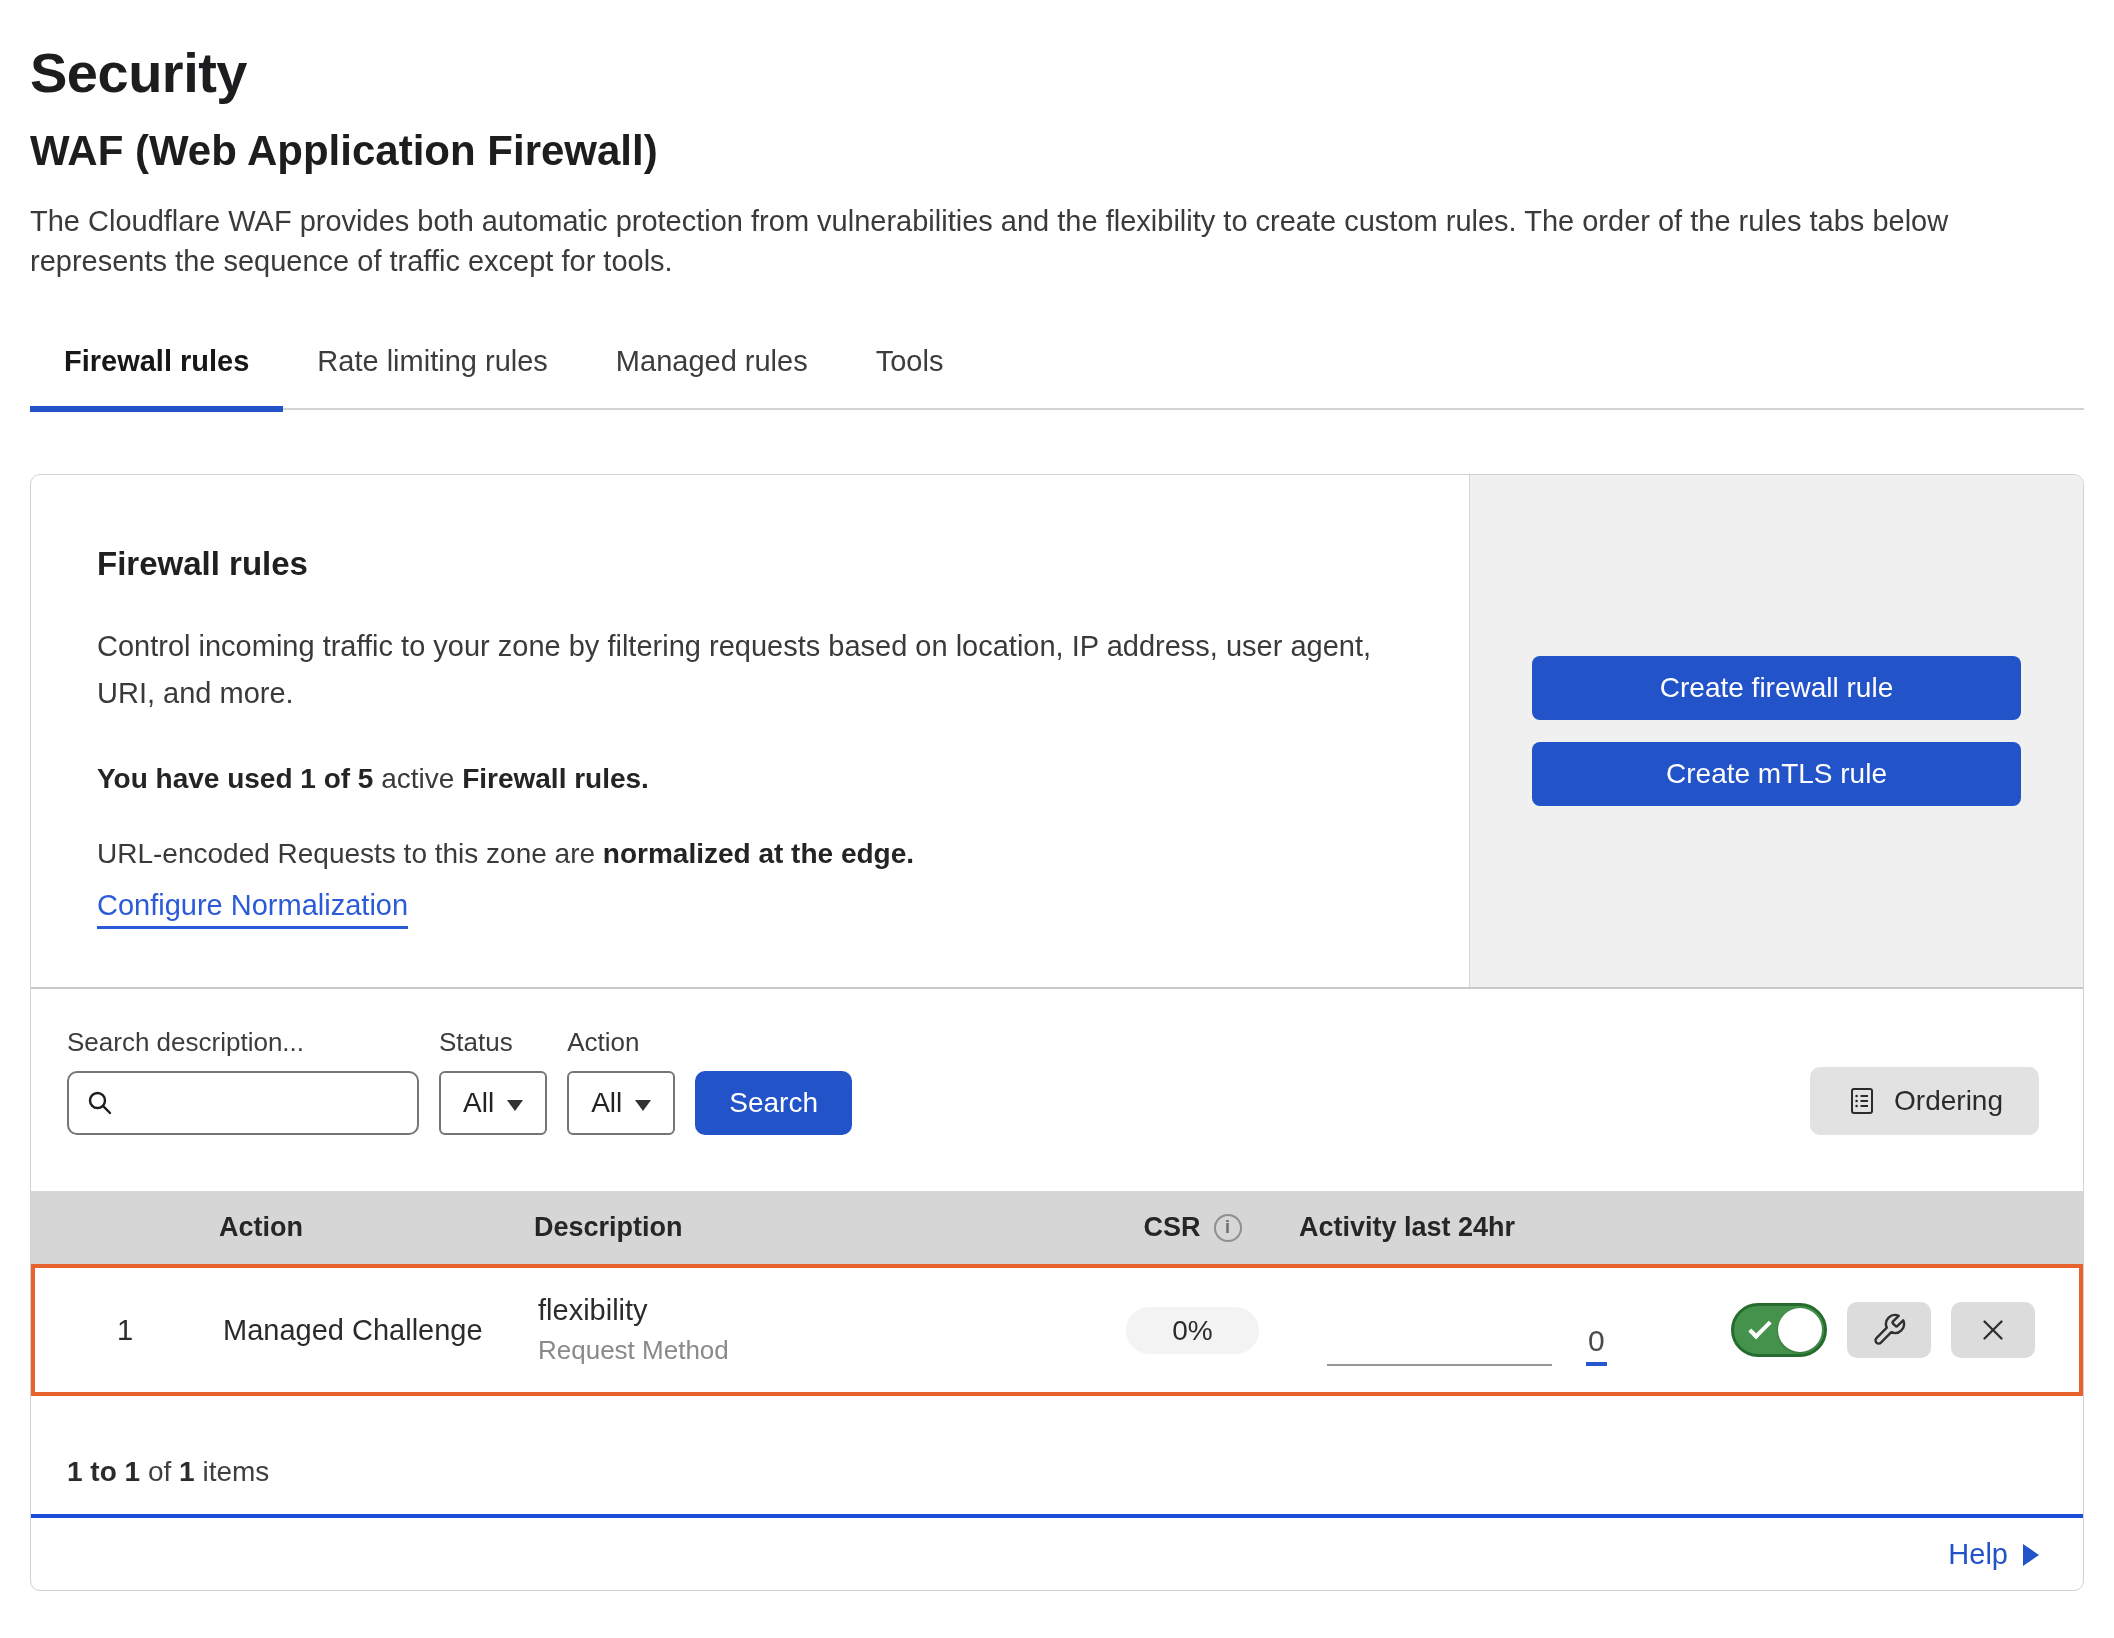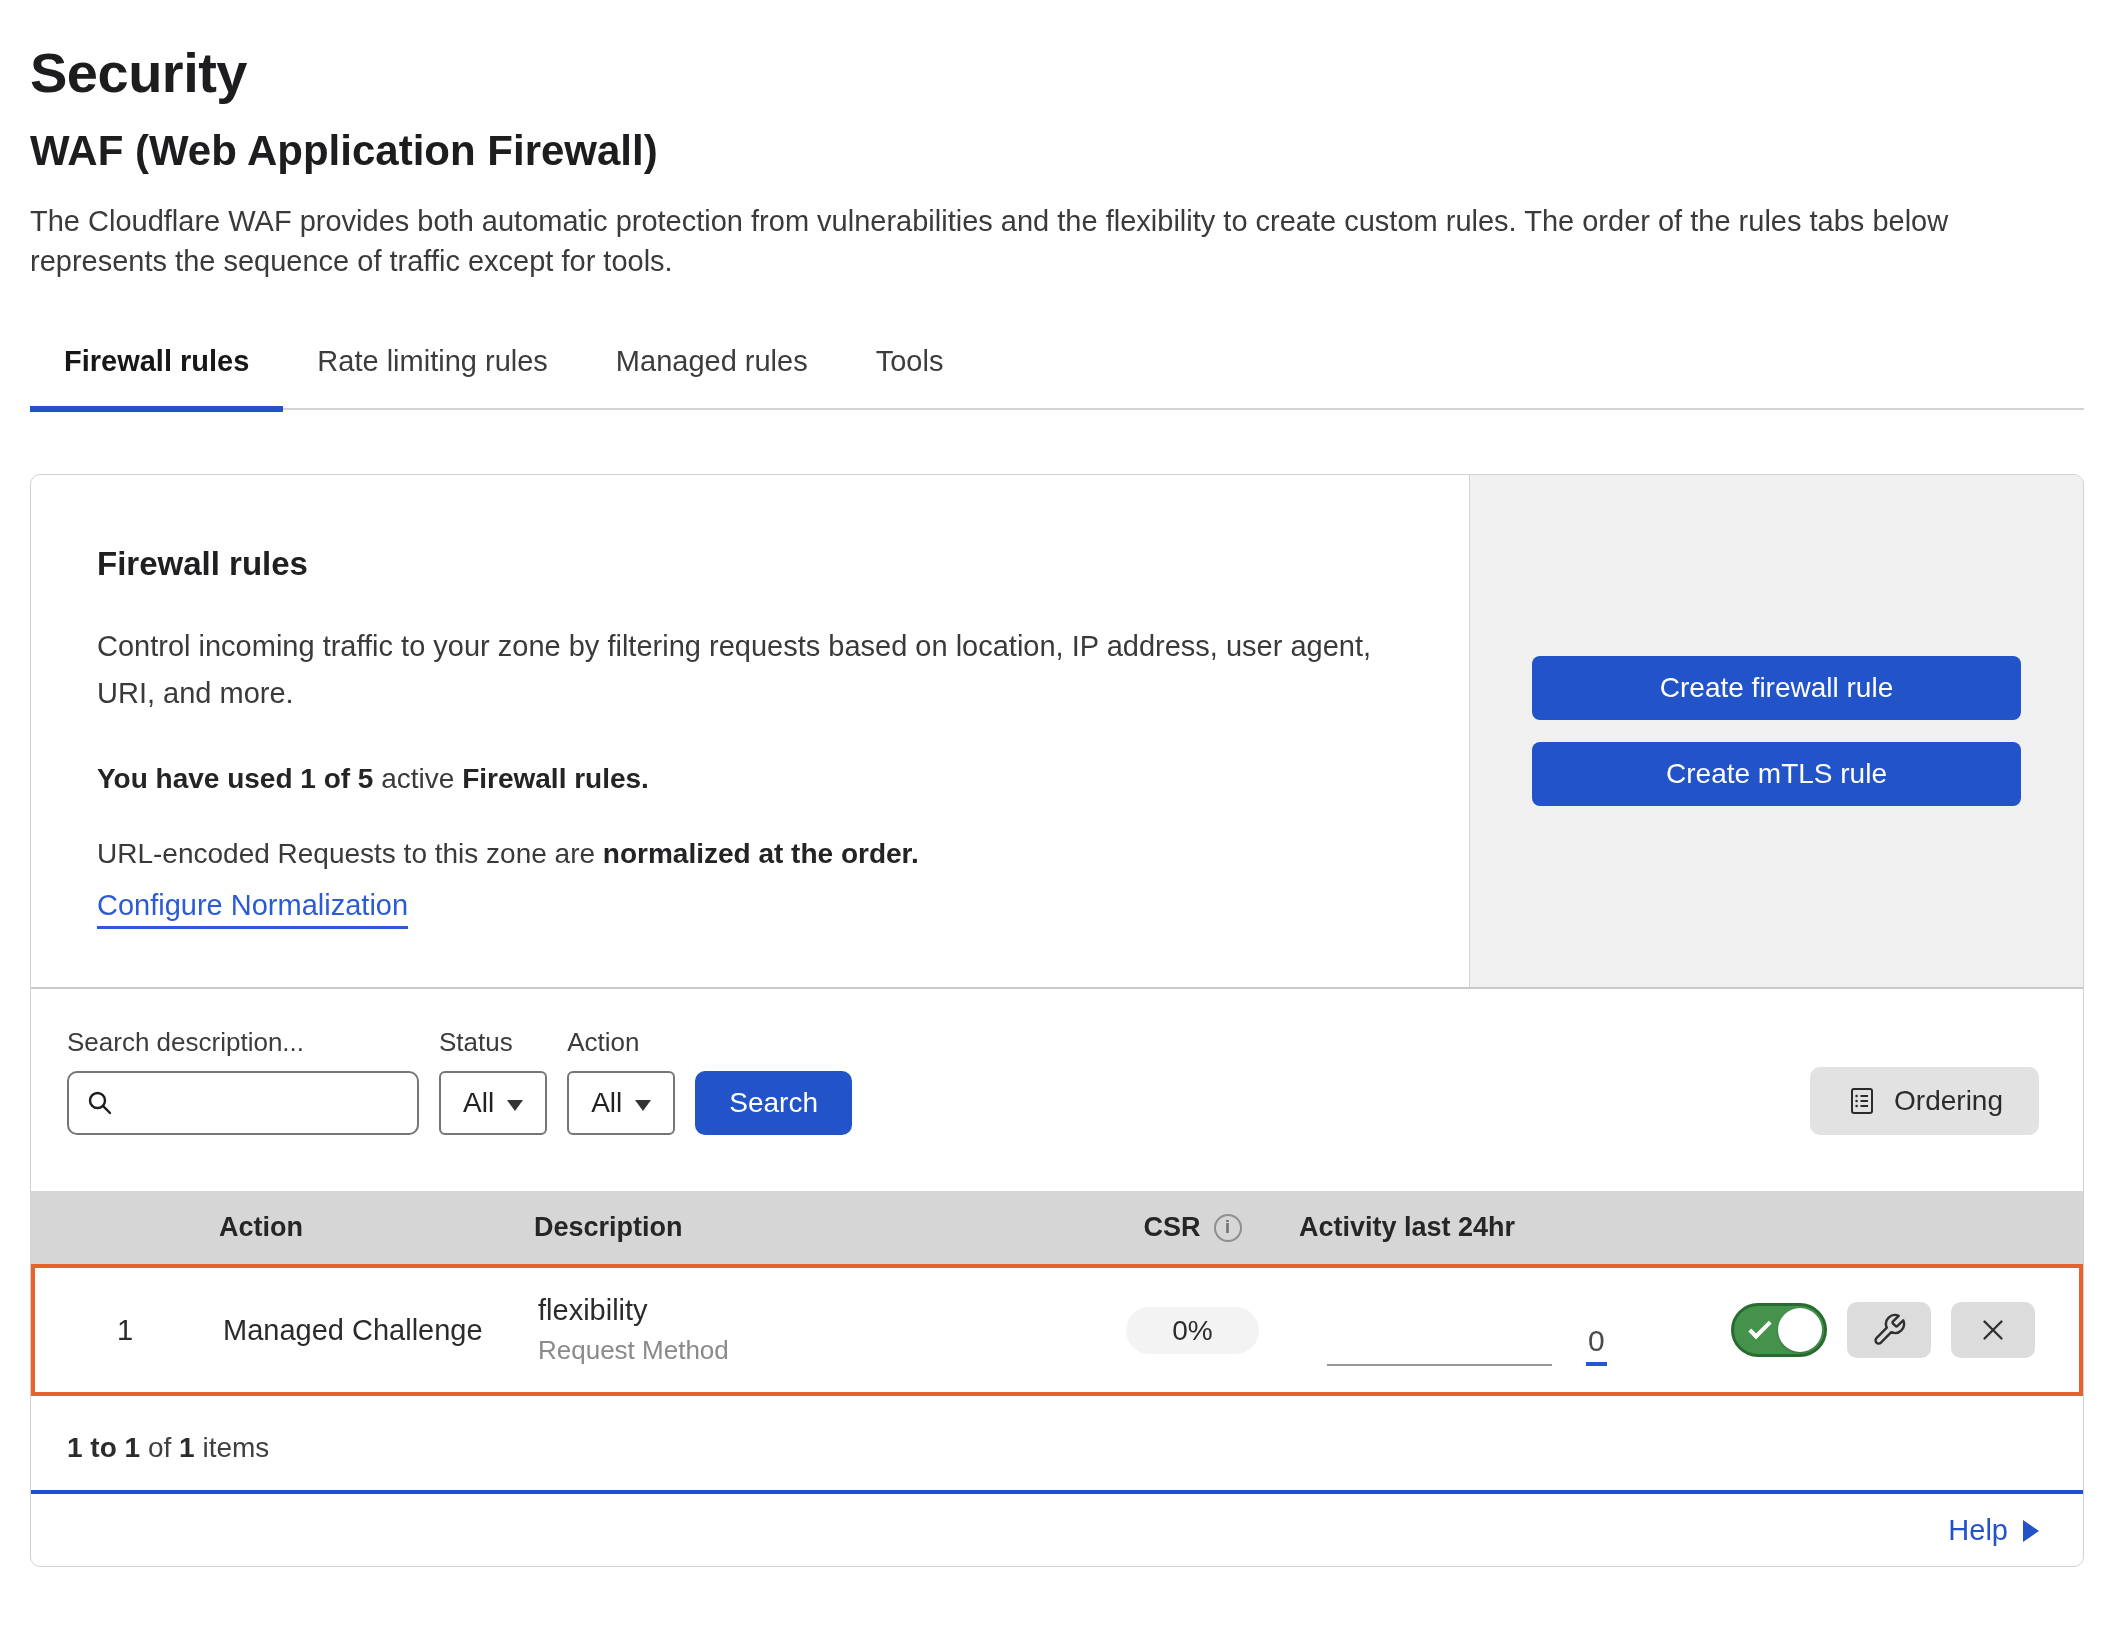--- a/index.html
+++ b/index.html
@@ -68,21 +68,21 @@
   .zero-link { font-size: 30px; line-height: 1; color: #4a4a4a; text-decoration: none; border-bottom: 4px solid #2457d0; padding: 0 2px 6px; cursor: pointer; }
   .cell-controls { display: flex; align-items: center; justify-content: flex-end; gap: 20px; padding-right: 44px; }
 
   .toggle { position: relative; width: 96px; height: 54px; background: #45924c; border: 3px solid #266c2f; border-radius: 30px; cursor: pointer; }
   .toggle .check { position: absolute; left: 15px; top: 16px; width: 22px; height: 11px; border-left: 4px solid #fff; border-bottom: 4px solid #fff; transform: rotate(-45deg); }
   .toggle .knob { position: absolute; right: 2px; top: 50%; transform: translateY(-50%); width: 44px; height: 44px; background: #fff; border-radius: 50%; box-shadow: 0 1px 2px rgba(0,0,0,.25); }
 
   .icon-btn { width: 84px; height: 56px; background: #dcdcdc; border: none; border-radius: 10px; display: flex; align-items: center; justify-content: center; cursor: pointer; }
 
   
-  .tbl-footer { padding: 36px 36px 26px 36px; font-size: 28px; color: #3f3f3f; }
+  .tbl-footer { padding: 60px 36px 26px 36px; font-size: 28px; color: #3f3f3f; }
   .tbl-footer b { color: #2b2b2b; }
   .help-row { border-top: 4px solid #1d4ed8; height: 76px; display: flex; align-items: center; justify-content: flex-end; padding-right: 44px; }
   .help-link { display: flex; align-items: center; gap: 15px; font-size: 29px; color: #2353c9; text-decoration: none; cursor: pointer; }
   .tri-right { width: 0; height: 0; border-top: 11px solid transparent; border-bottom: 11px solid transparent; border-left: 16px solid #2353c9; margin-top: 2px; }
 
   svg { display: block; }
 </style>
 </head>
 <body>
 
@@ -97,21 +97,21 @@
   <div class="tab">Tools</div>
 </nav>
 
 <div class="card">
 
   <div class="section-a">
     <div class="intro">
       <h2>Firewall rules</h2>
       <p class="control-desc">Control incoming traffic to your zone by filtering requests based on location, IP address, user agent, URI, and more.</p>
       <p class="usage"><b>You have used 1 of 5</b><span> active </span><b>Firewall rules.</b></p>
-      <p class="normalization"><span>URL-encoded Requests to this zone are </span><b>normalized at the order.</b></p>
+      <p class="normalization"><span>URL-encoded Requests to this zone are </span><b>normalized at the edge.</b></p>
       <a class="configure-link">Configure Normalization</a>
     </div>
     <div class="actions-panel">
       <button class="btn-primary">Create firewall rule</button>
       <button class="btn-primary">Create mTLS rule</button>
     </div>
   </div>
 
   <div class="filter-bar">
     <div class="fgroup">

